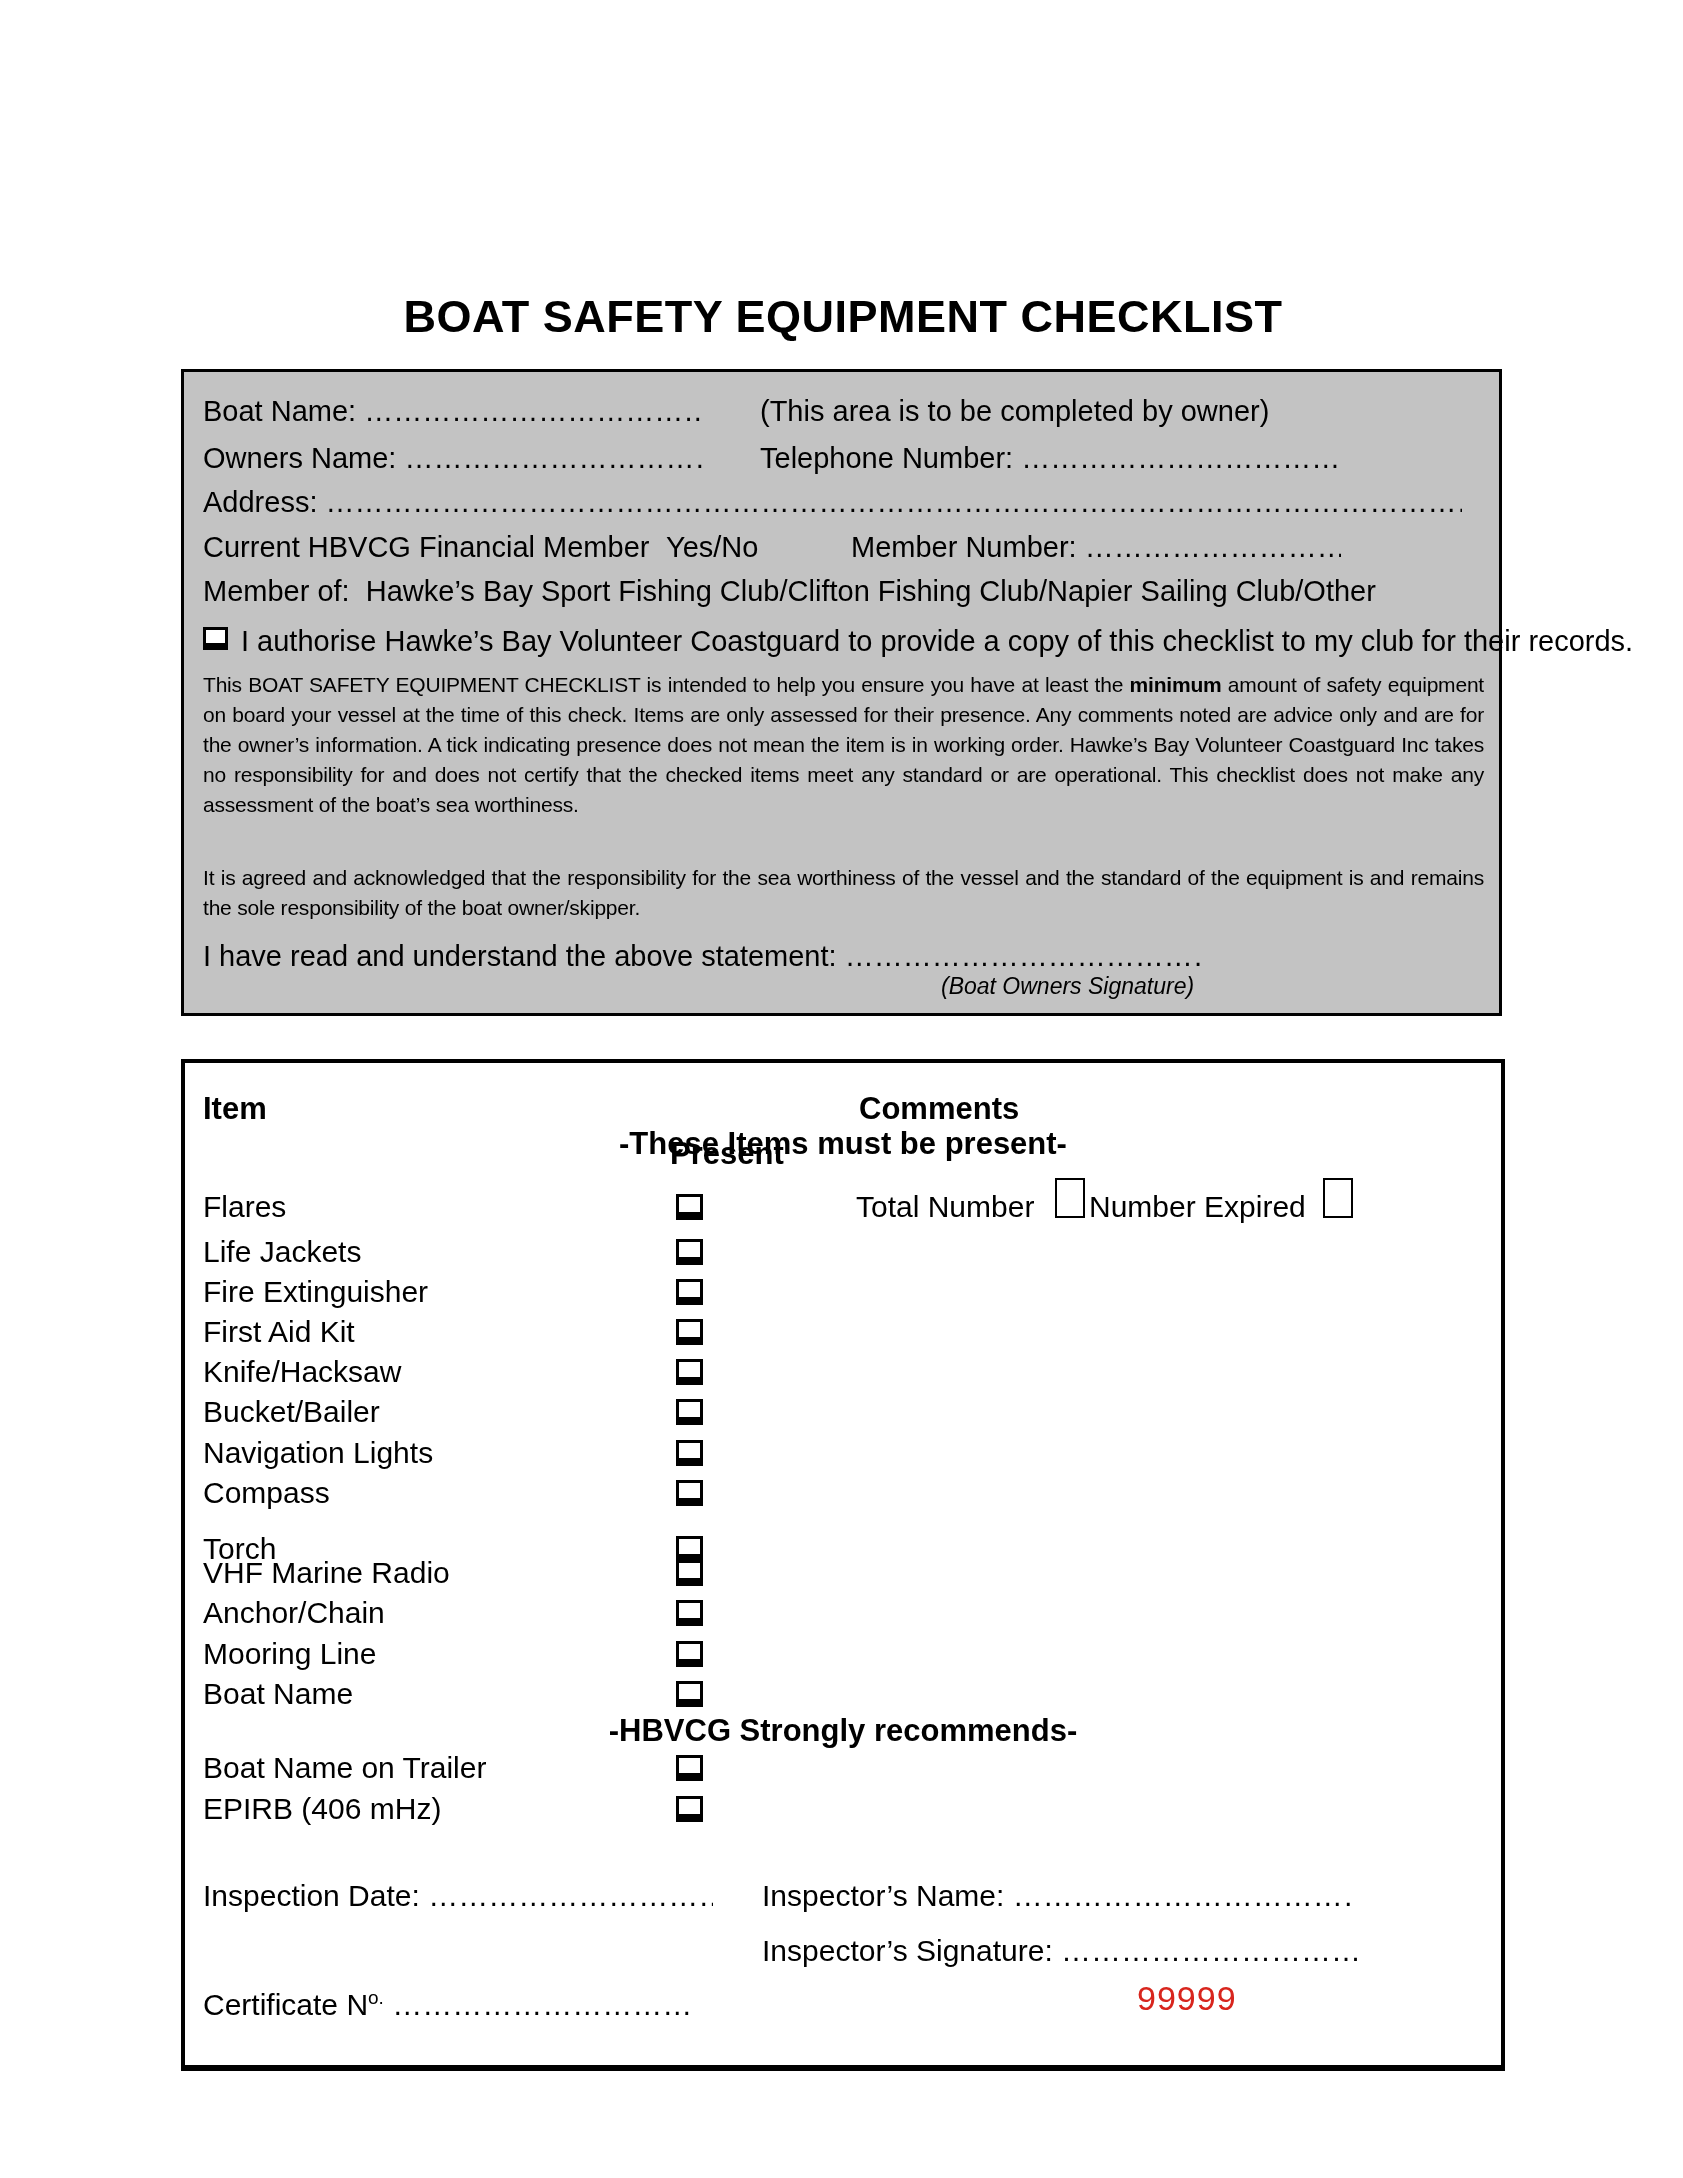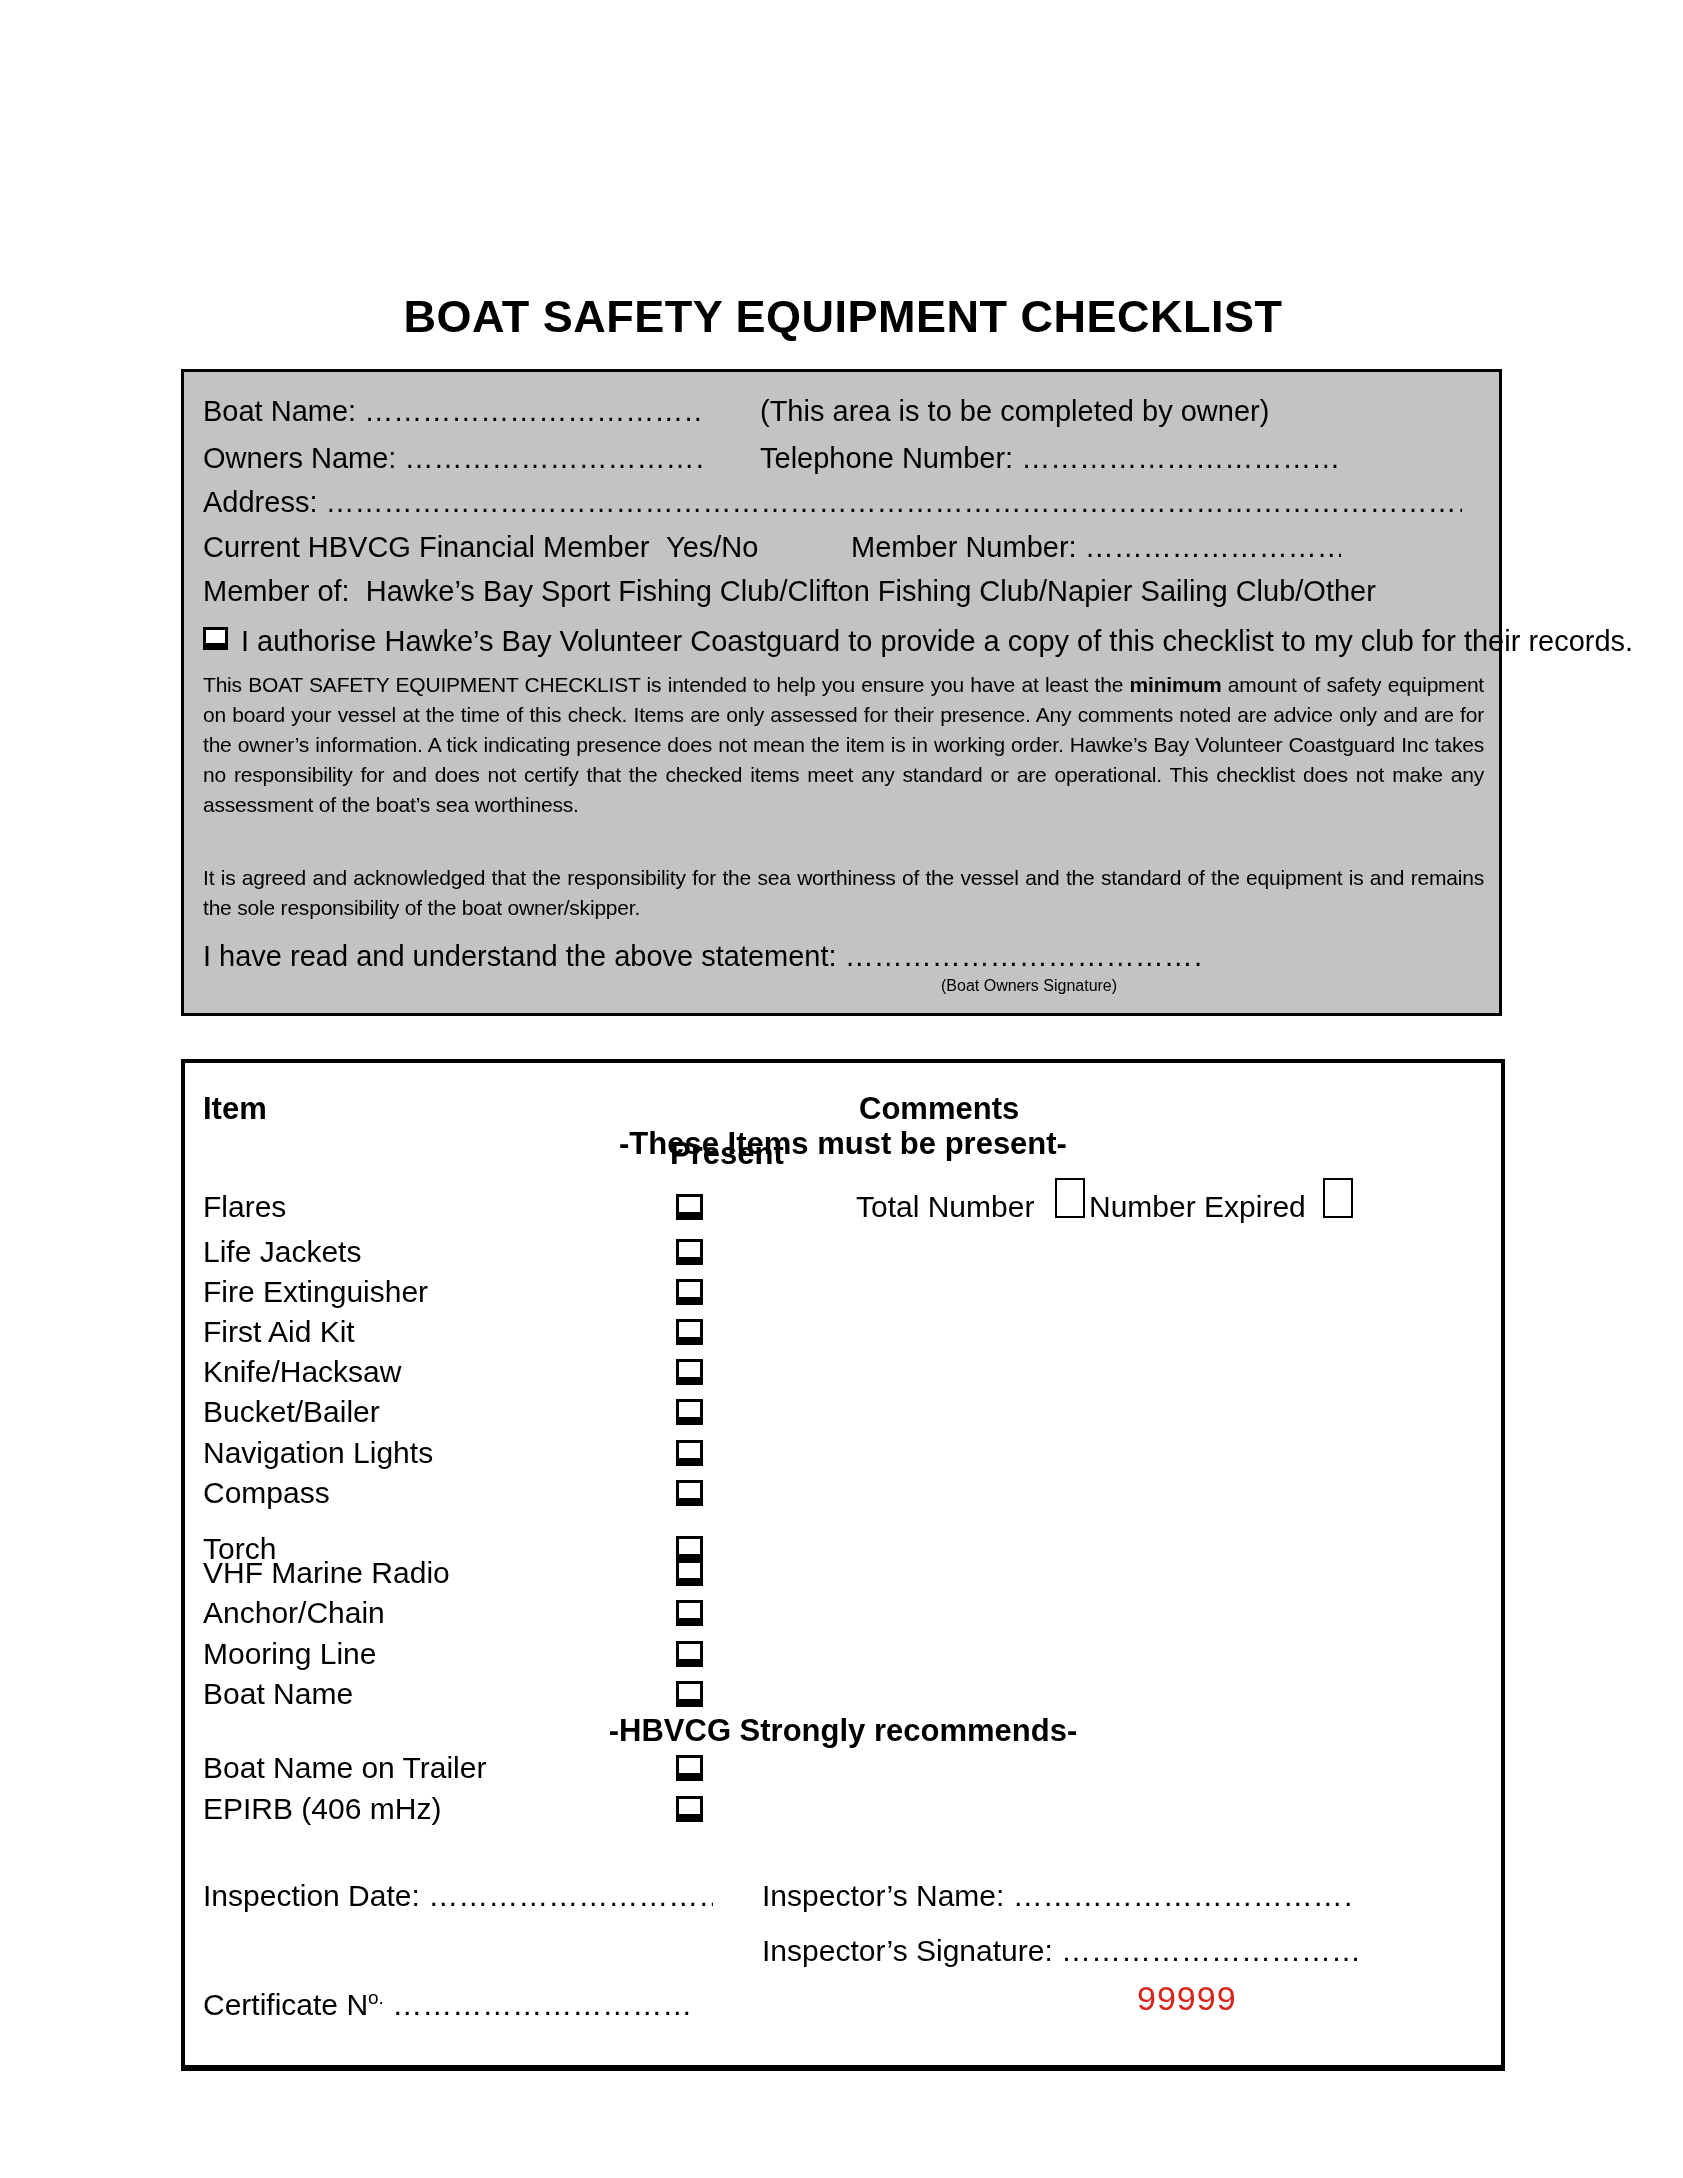--- a/index.html
+++ b/index.html
@@ -22,21 +22,21 @@
     background:#ffffff;border:4px solid #000;border-bottom-width:6px;box-sizing:border-box;
   }
   .para{position:absolute;left:203px;width:1281px;font-size:21px;line-height:30px;text-align:justify;letter-spacing:-0.2px;}
   .cb{position:absolute;width:21px;height:15px;background:#fff;border:3px solid #000;border-bottom-width:8px;}
   .cb-inline{display:inline-block;width:19px;height:13px;background:#fff;border:3px solid #000;border-bottom-width:7px;margin-right:13px;vertical-align:1px;}
   .cb-small{position:absolute;width:26px;height:36px;background:#fff;border:2px solid #000;}
   .item-row{position:absolute;left:203px;height:40px;line-height:40px;font-size:30px;white-space:nowrap;}
   .item-row .cb{left:473px;top:7px;}
   .colhead{position:absolute;height:40px;line-height:40px;font-size:31px;font-weight:bold;white-space:nowrap;}
   .center-head{position:absolute;left:181px;width:1324px;text-align:center;height:40px;line-height:40px;font-size:31px;font-weight:bold;}
-  .caption{position:absolute;font-size:16px;height:30px;line-height:30px;white-space:nowrap;}
+  .caption{position:absolute;font-size:23px;height:30px;line-height:30px;white-space:nowrap;font-style:italic;}
   #certificate-number{position:absolute;left:1137px;top:1978px;height:40px;line-height:40px;font-size:34px;color:#d8251d;letter-spacing:1px;}
   sup.cert{font-size:19px;}
 </style>
 </head>
 <body>
 
 <div id="page">
 
   <div id="doc-title">BOAT SAFETY EQUIPMENT CHECKLIST</div>
 

